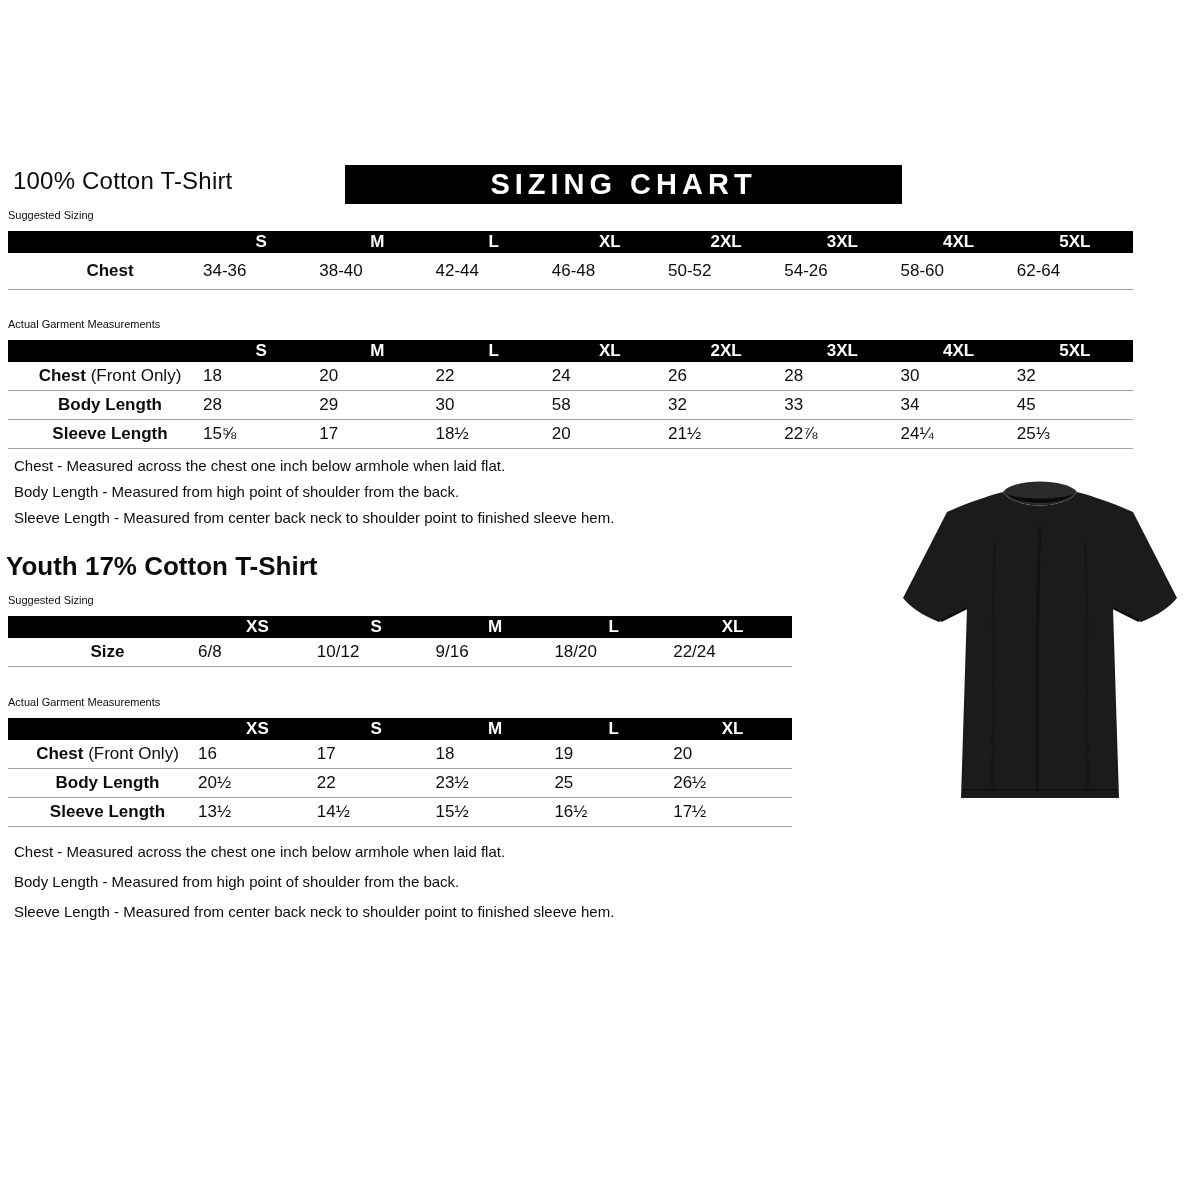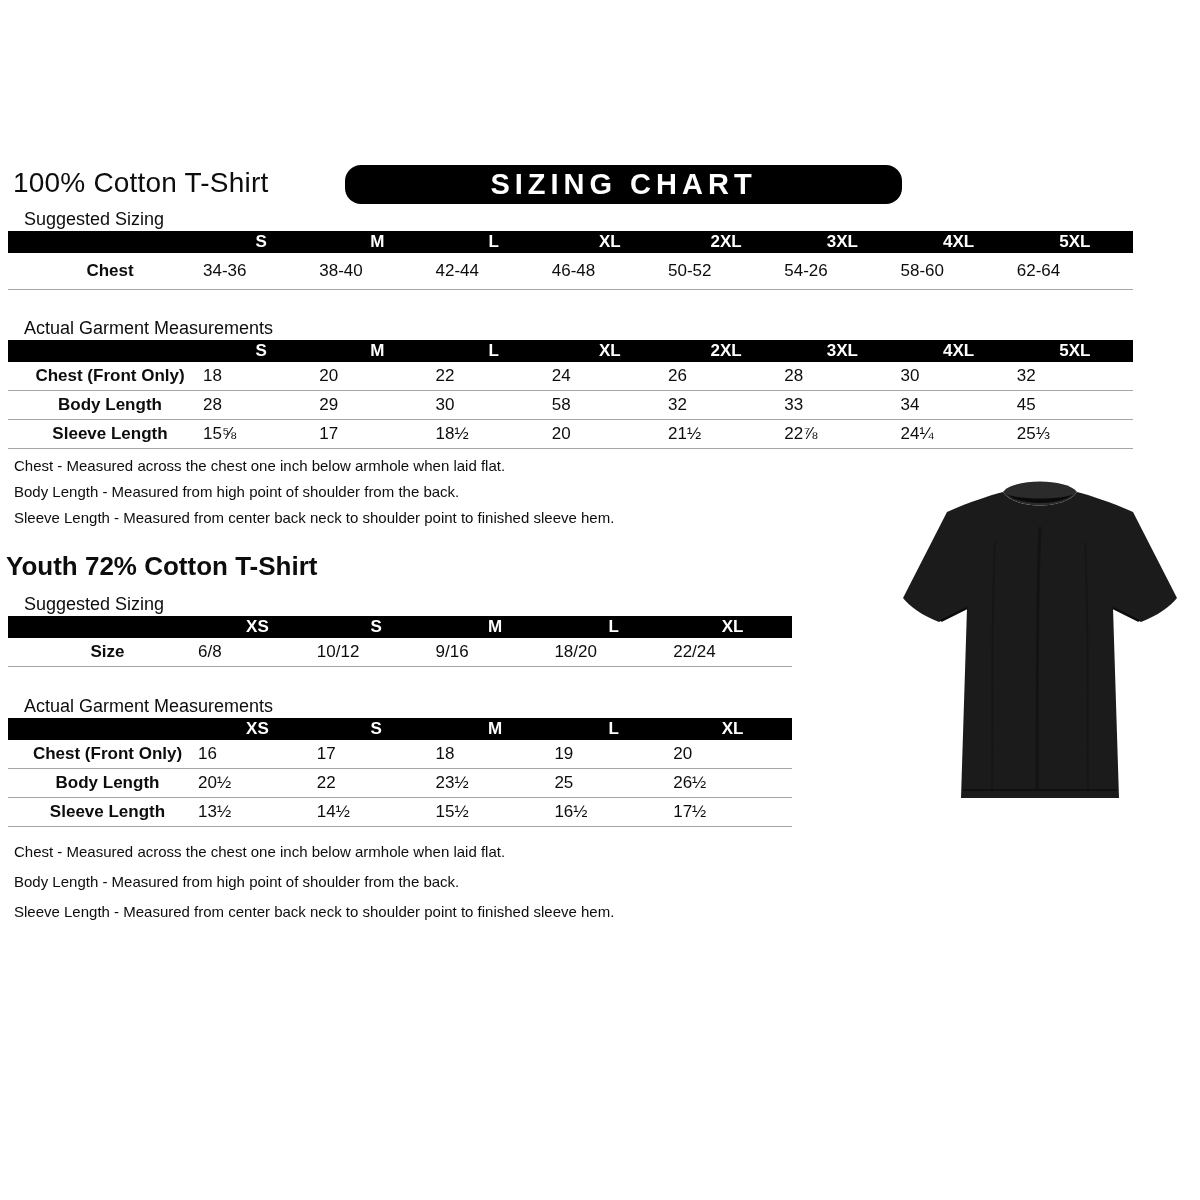--- a/index.html
+++ b/index.html
@@ -1,43 +1,43 @@
 <!DOCTYPE html>
 <html><head>
 <meta charset="utf-8">
 <style>
   html,body{margin:0;padding:0}
   body{
     width:1200px;height:1200px;background:#ffffff;color:#0d0d0d;
     font-family:"Liberation Sans",sans-serif;position:relative;overflow:hidden;
   }
   .abs{position:absolute}
-  .title{left:13px;top:167px;font-size:28px;letter-spacing:.2px;white-space:nowrap}
+  .title{left:13px;top:167px;font-size:24px;letter-spacing:.2px;white-space:nowrap}
   .banner{
     left:345px;top:165px;width:557px;height:39px;background:#000;color:#fff;
-    font-weight:bold;font-size:29px;letter-spacing:5px;text-align:center;line-height:39px;border-radius:16px;
-  }
-  .sec-label{left:24px;font-size:18px;white-space:nowrap}
+    font-weight:bold;font-size:29px;letter-spacing:5px;text-align:center;line-height:39px;
+  }
+  .sec-label{left:8px;font-size:11px;white-space:nowrap}
   .youth-title{left:6px;top:551px;font-size:26px;font-weight:bold;white-space:nowrap}
 
   table.size-table{
     position:absolute;left:8px;border-collapse:collapse;table-layout:fixed;
     font-size:17px;
   }
   .size-table th{
     background:#000;color:#fff;font-weight:bold;height:22px;padding:0;
     font-size:17px;text-align:center;
   }
   .size-table td{
     height:28px;padding:0;border-bottom:1px solid #a6a6a6;
   }
   .size-table .rowlabel{text-align:center;padding-left:9px;font-weight:bold}
   .size-table th.rowlabel{background:#000}
   .r-tall td{height:36px}
-  .suffix{font-weight:bold}
+  .suffix{font-weight:normal}
 
   .notes{left:14px;font-size:15px}
   .notes div{line-height:20px;margin-bottom:6px;white-space:nowrap}
   .notes.wide div{margin-bottom:10px}
 
   .tshirt{left:895px;top:472px;width:290px;height:340px}
 </style>
 </head>
 <body>
 
@@ -133,21 +133,21 @@
     </tr>
   </tbody>
 </table>
 
 <div class="abs notes" style="top:456px">
   <div>Chest - Measured across the chest one inch below armhole when laid flat.</div>
   <div>Body Length - Measured from high point of shoulder from the back.</div>
   <div>Sleeve Length - Measured from center back neck to shoulder point to finished sleeve hem.</div>
 </div>
 
-<div class="abs youth-title">Youth 72% Cotton T-Shirt</div>
+<div class="abs youth-title">Youth 17% Cotton T-Shirt</div>
 
 <div class="abs sec-label" style="top:594px">Suggested Sizing</div>
 <table class="size-table" style="top:616px;width:784px">
   <colgroup>
       <col style="width:190px">
       <col span="5">
     </colgroup>
   <thead>
     <tr>
       <th class="rowlabel"></th>

